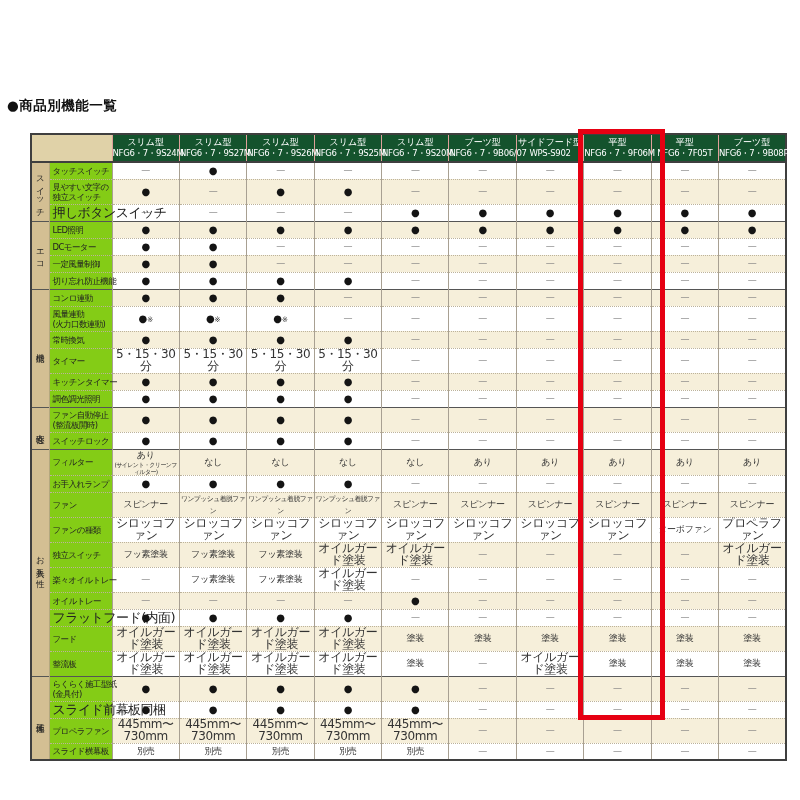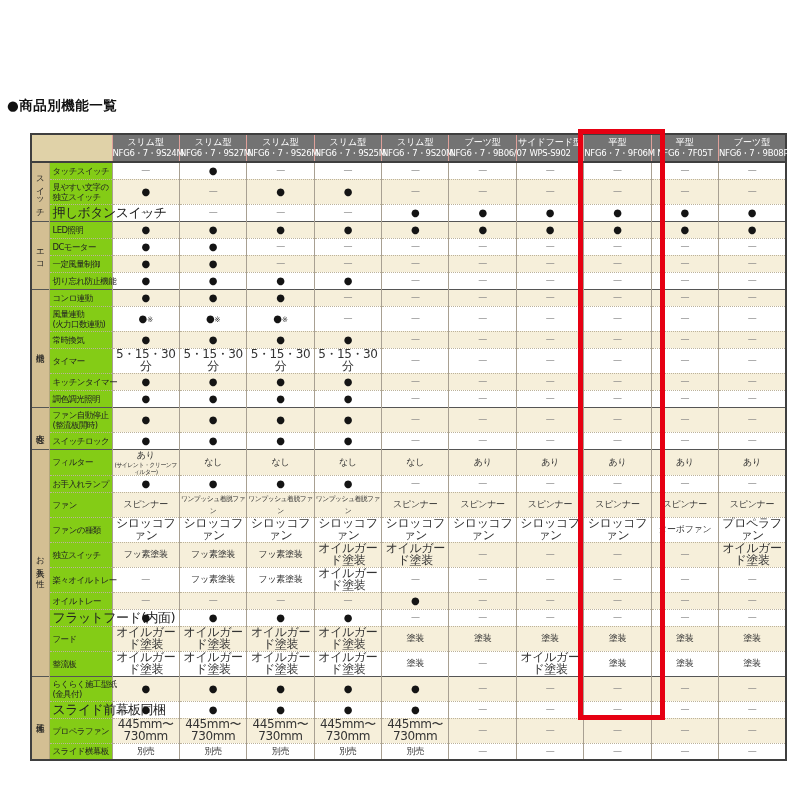--- a/index.html
+++ b/index.html
@@ -3,21 +3,21 @@
 <meta charset="utf-8">
 <style>
   html,body{margin:0;padding:0;}
   body{width:800px;height:800px;background:#ffffff;font-family:"DejaVu Sans","Liberation Sans",sans-serif;}
   .page{position:relative;width:800px;height:800px;background:#fff;overflow:hidden;}
   .title{position:absolute;left:7px;top:97px;font-size:13.5px;font-weight:bold;color:#111;letter-spacing:0.5px;}
   .tablewrap{position:absolute;left:30px;top:133px;}
   .tbl{border-collapse:collapse;table-layout:fixed;width:757px;border:2px solid #3f3f3f;}
   .tbl th,.tbl td{padding:0;box-sizing:border-box;}
   th.corner{background:#e0d2a8;border-bottom:2px solid #3f3f3f;}
-  th.colhead{background:#737373;color:#fff;font-weight:normal;border-bottom:2px solid #3f3f3f;border-left:1px solid #dfa09a;padding:2px 0 3px 0;vertical-align:middle;}
+  th.colhead{background:#14532d;color:#fff;font-weight:normal;border-bottom:2px solid #3f3f3f;border-left:1px solid #dfa09a;padding:2px 0 3px 0;vertical-align:middle;}
   th.colhead .ctype{font-size:9px;line-height:11px;}
   th.colhead .cmodel{font-size:8.5px;line-height:10px;letter-spacing:-0.3px;white-space:nowrap;}
   td.group{background:#d3bf93;border-left:none;border-right:1px solid #b3a77e;text-align:center;vertical-align:middle;}
   td.group .vt{writing-mode:vertical-rl;text-orientation:upright;font-size:8.5px;line-height:9px;letter-spacing:1px;color:#222;margin:0 auto;}
   td.label{background:#84cc16;font-size:8.5px;line-height:10px;color:#222;text-align:left;padding:2px 1px 2px 3px;letter-spacing:-0.6px;white-space:nowrap;}
   td.label.tiny{font-size:13px;letter-spacing:-0.6px;}
   td.val{text-align:center;vertical-align:middle;font-size:9px;color:#333;border-left:1px solid #a8a092;height:17px;line-height:11px;letter-spacing:-0.3px;}
   tr.rowW td.val{background:#ffffff;}
   tr.rowC td.val{background:#f6efda;}
   tr.gstart td{border-top:1.5px solid #555;}

